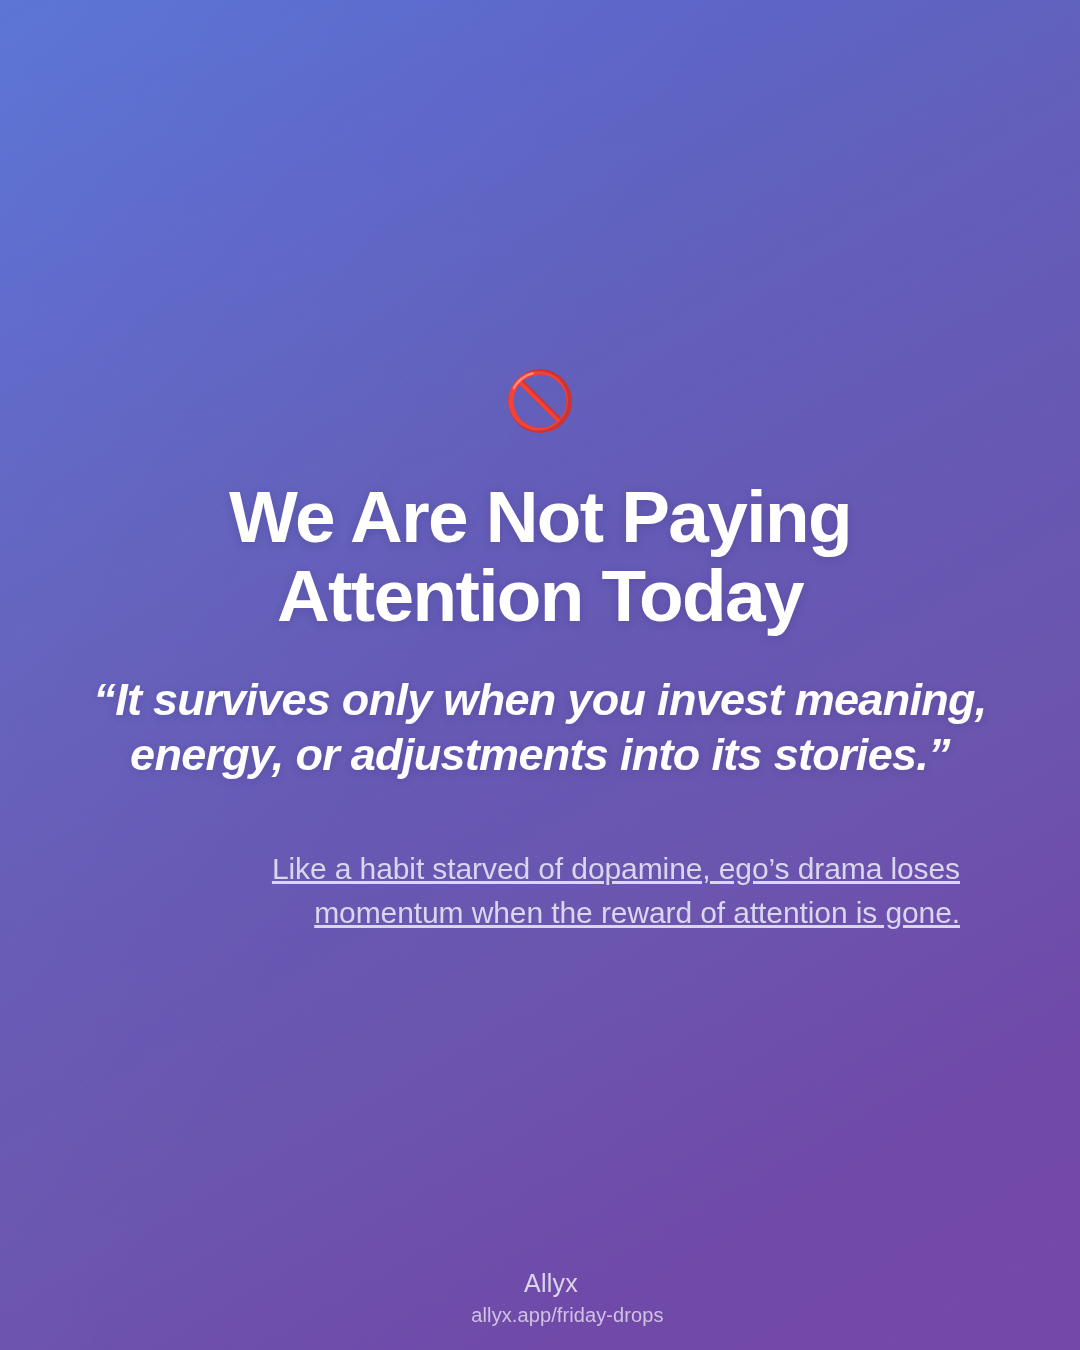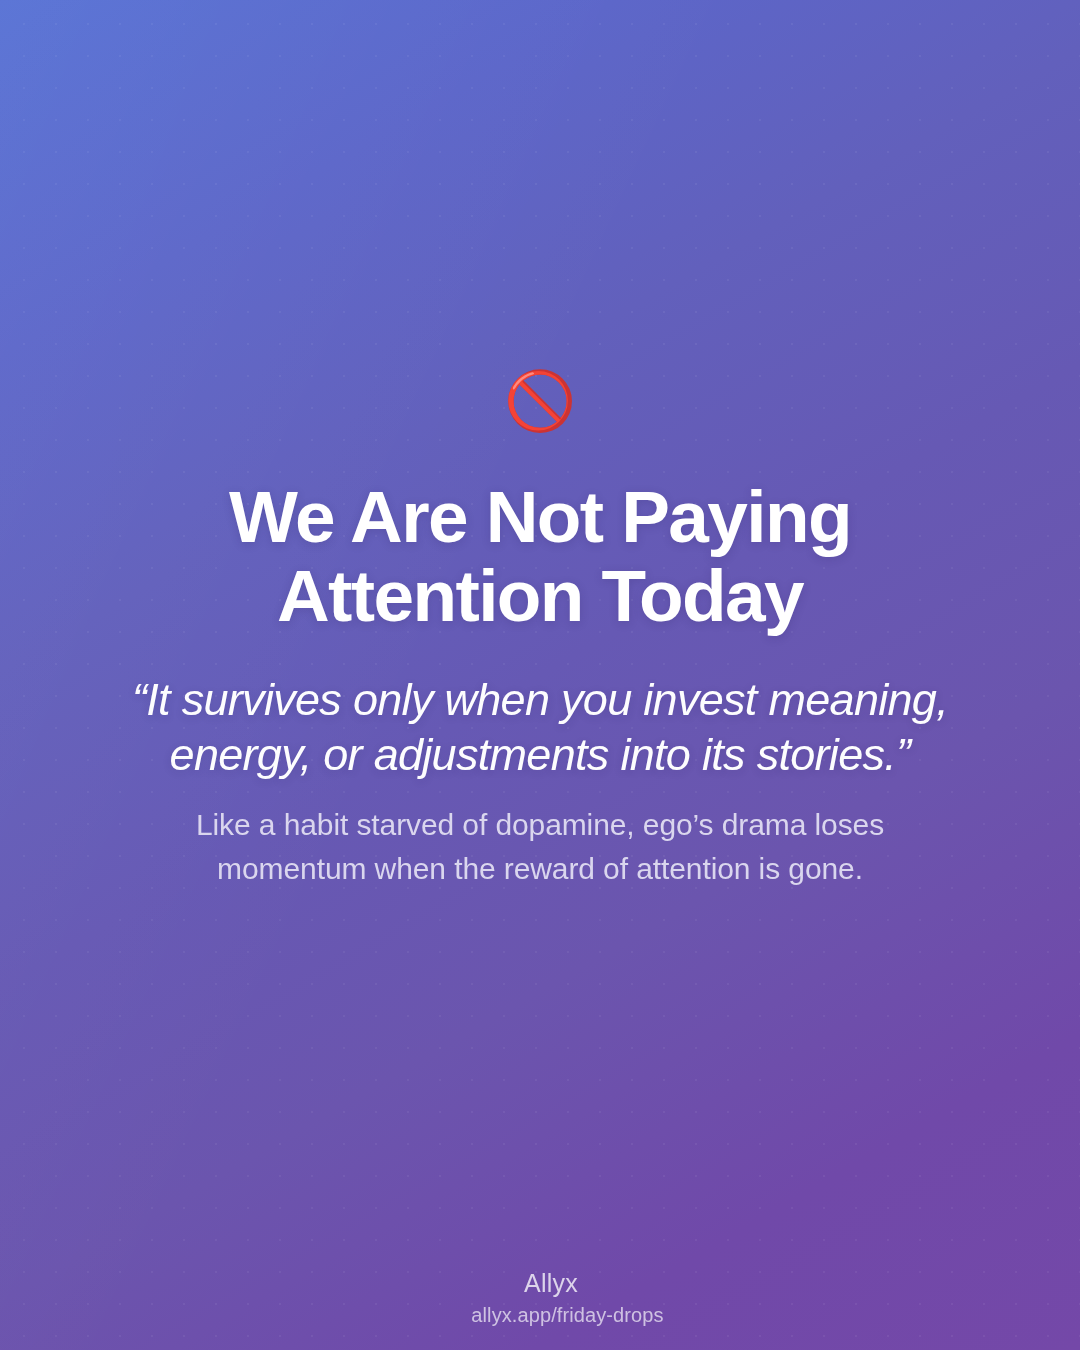--- a/index.html
+++ b/index.html
@@ -81,35 +81,36 @@
     text-shadow: 0 2px 10px rgba(40,30,90,0.18);
   }
 
   #quote {
     margin-top: 36px;
     width: 900px;
     text-align: center;
     color: #FDFDFE;
     font-size: 45px;
     line-height: 1.24;
-    font-weight: 400;
+    font-weight: 700;
     font-style: italic;
     letter-spacing: -0.7px;
     text-shadow: 0 2px 9px rgba(40,30,90,0.16);
   }
 
   #body-copy {
-    margin-top: 20px;
+    margin-top: 64px;
     width: 840px;
-    text-align: center;
+    text-align: right;
     color: #DAD6EE;
     font-size: 30px;
     line-height: 1.46;
     font-weight: 400;
     letter-spacing: -0.1px;
+    text-decoration: underline;
   }
 
   #footer {
     position: absolute;
     left: 11px;
     bottom: 22px;
     width: 1080px;
     text-align: center;
   }
 

